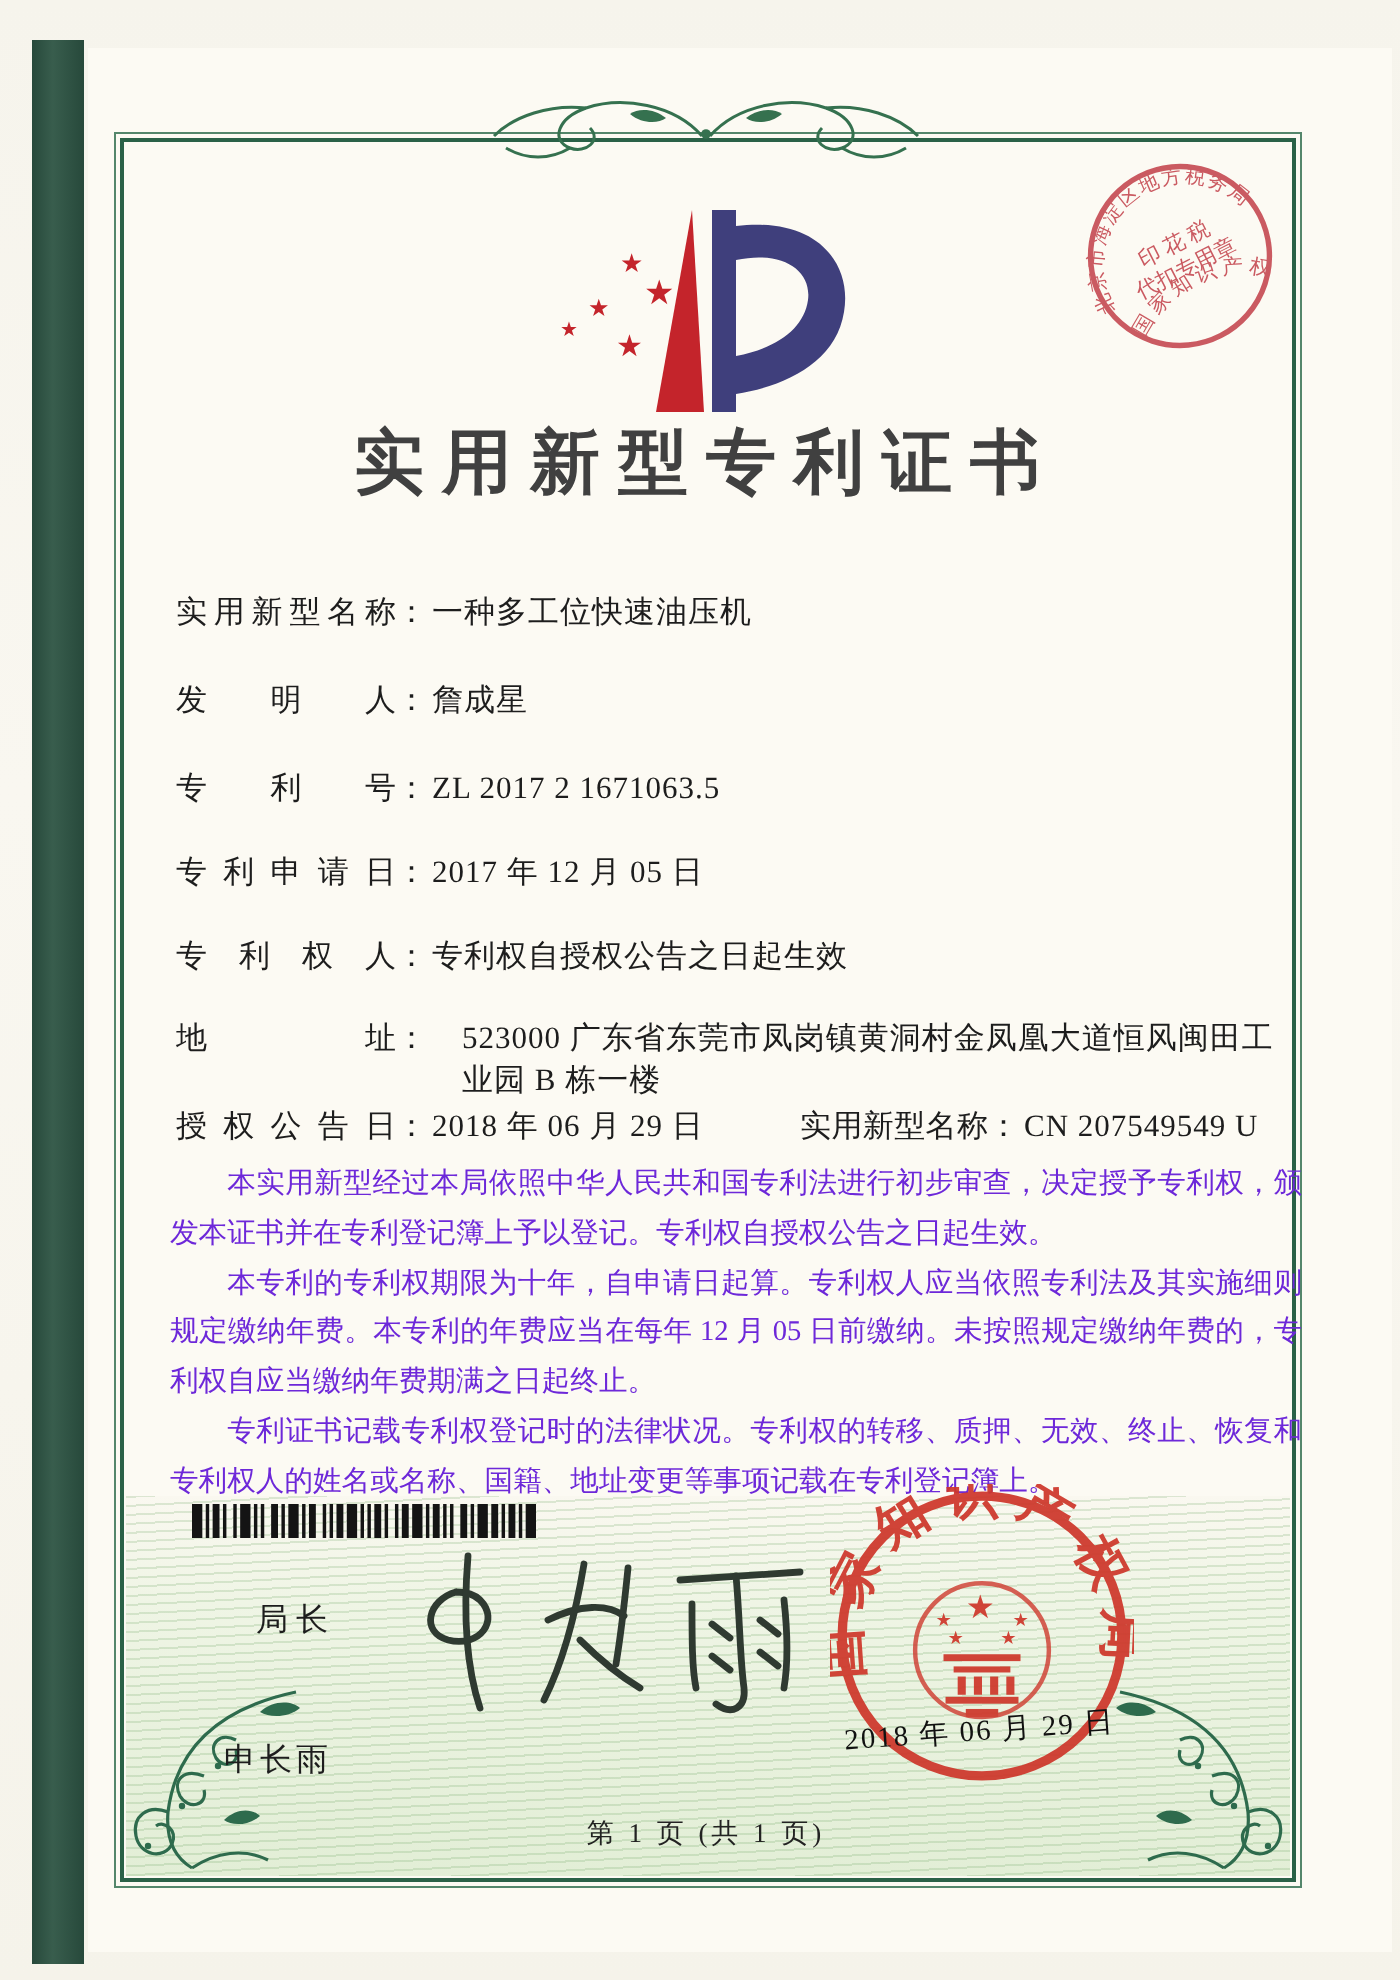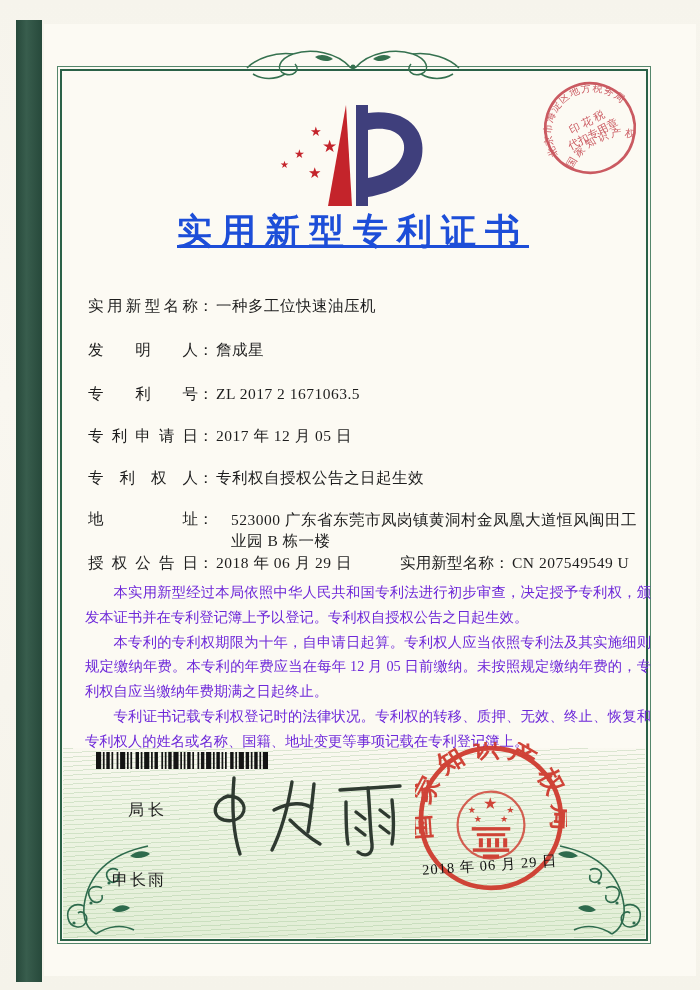--- a/index.html
+++ b/index.html
@@ -10,21 +10,21 @@
          background:linear-gradient(90deg,#27493b,#41685546 40%,#27493b),#35594a;background-color:#35594a;}
   .page{position:absolute;left:44px;top:24px;width:652px;height:952px;background:#fcfaf3;}
   .border-outer{position:absolute;left:13px;top:42px;width:592px;height:876px;border:1px solid #54866b;}
   .border-inner{position:absolute;left:2px;top:2px;right:2px;bottom:2px;border:2px solid #2a6147;}
   .green-band{position:absolute;left:5px;right:5px;bottom:5px;height:190px;
       background-image:repeating-linear-gradient(177deg,rgba(110,165,100,.22) 0 1px,rgba(0,0,0,0) 1px 4.5px),
                        linear-gradient(180deg,#faf8f0 0%,#eff5e5 28%,#e2eed6 100%);}
   .abs{position:absolute;}
   .cert-no{left:36px;top:82px;font-size:16px;letter-spacing:2px;}
   .title{left:13px;top:184px;width:592px;text-align:center;font-size:35px;font-weight:700;
-         letter-spacing:9px;color:#1d4ed8;text-decoration:underline;}
+         letter-spacing:9px;color:#404040;}
   .frow{left:44px;font-size:15.5px;white-space:nowrap;}
   .flabel{display:inline-block;width:110px;text-align:justify;text-align-last:justify;}
   .fcolon{display:inline-block;width:18px;}
   .fvalue{letter-spacing:.5px;}
   .r1{top:272px}.r2{top:316px}.r3{top:360px}.r4{top:402px}.r5{top:444px}
   .r6{top:485px;white-space:normal;}
   .r6 .fvalue{display:inline-block;vertical-align:top;max-width:414px;line-height:21px;margin-left:15px;}
   .r7{top:529px}
   .r7b{left:356px;top:529px;font-size:15.5px;white-space:nowrap;}
   .r7b .flabel{width:94px;}
@@ -250,15 +250,16 @@
           <rect x="79" y="95" width="4" height="9"></rect>
             <rect x="87" y="95" width="4" height="9"></rect>
           <rect x="57" y="105" width="36" height="3.4"></rect>
           <rect x="67" y="111" width="16" height="4"></rect>
         </g>
       </g>
     </svg>
 
     <div class="abs seal-date">2018 年 06 月 29 日</div>
 
+    <div class="abs footer">第 1 页 (共 1 页)</div>
 
   </div>
 </div>
 
 </body></html>

